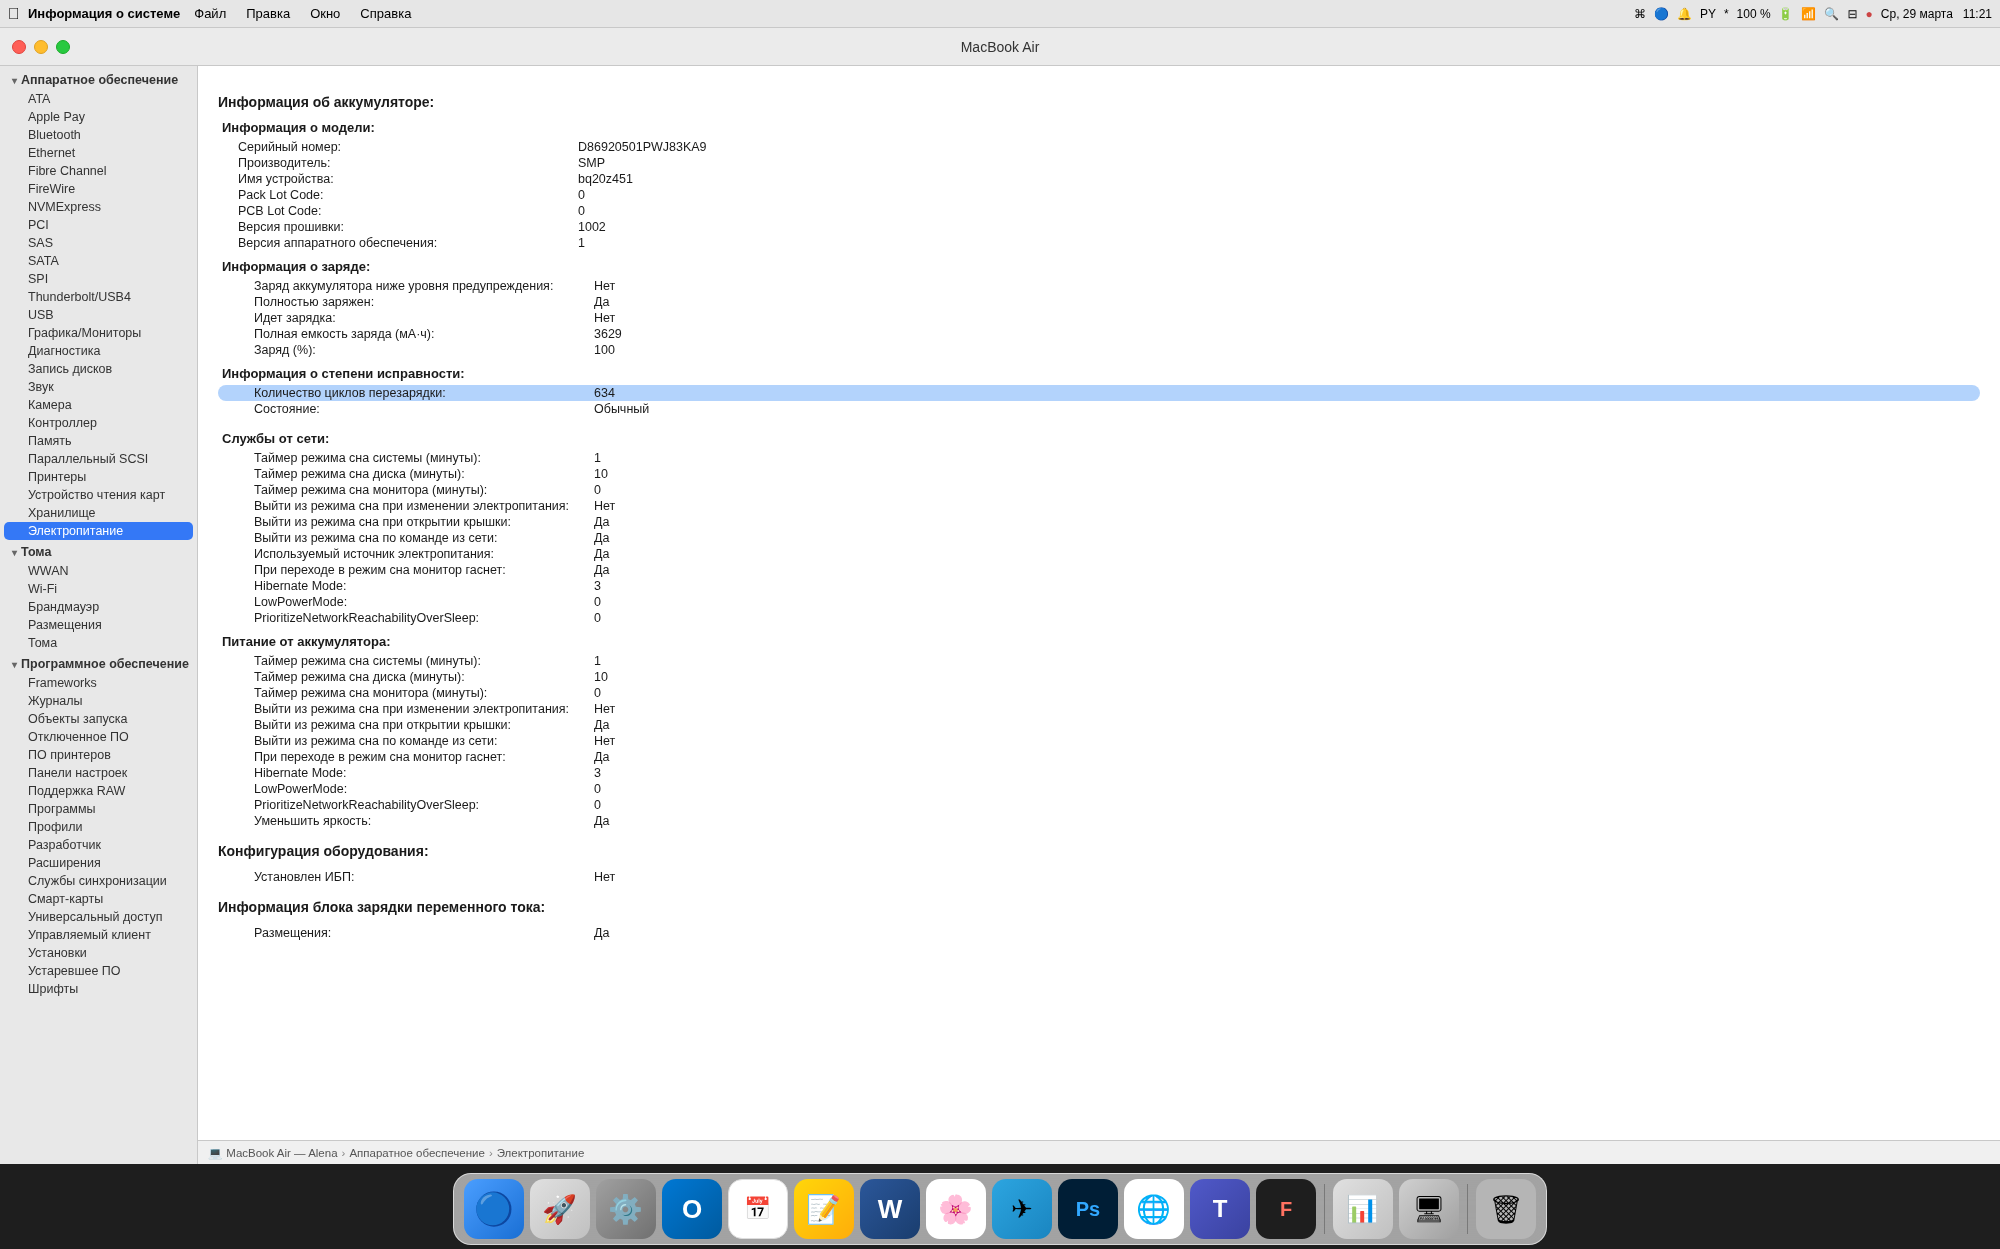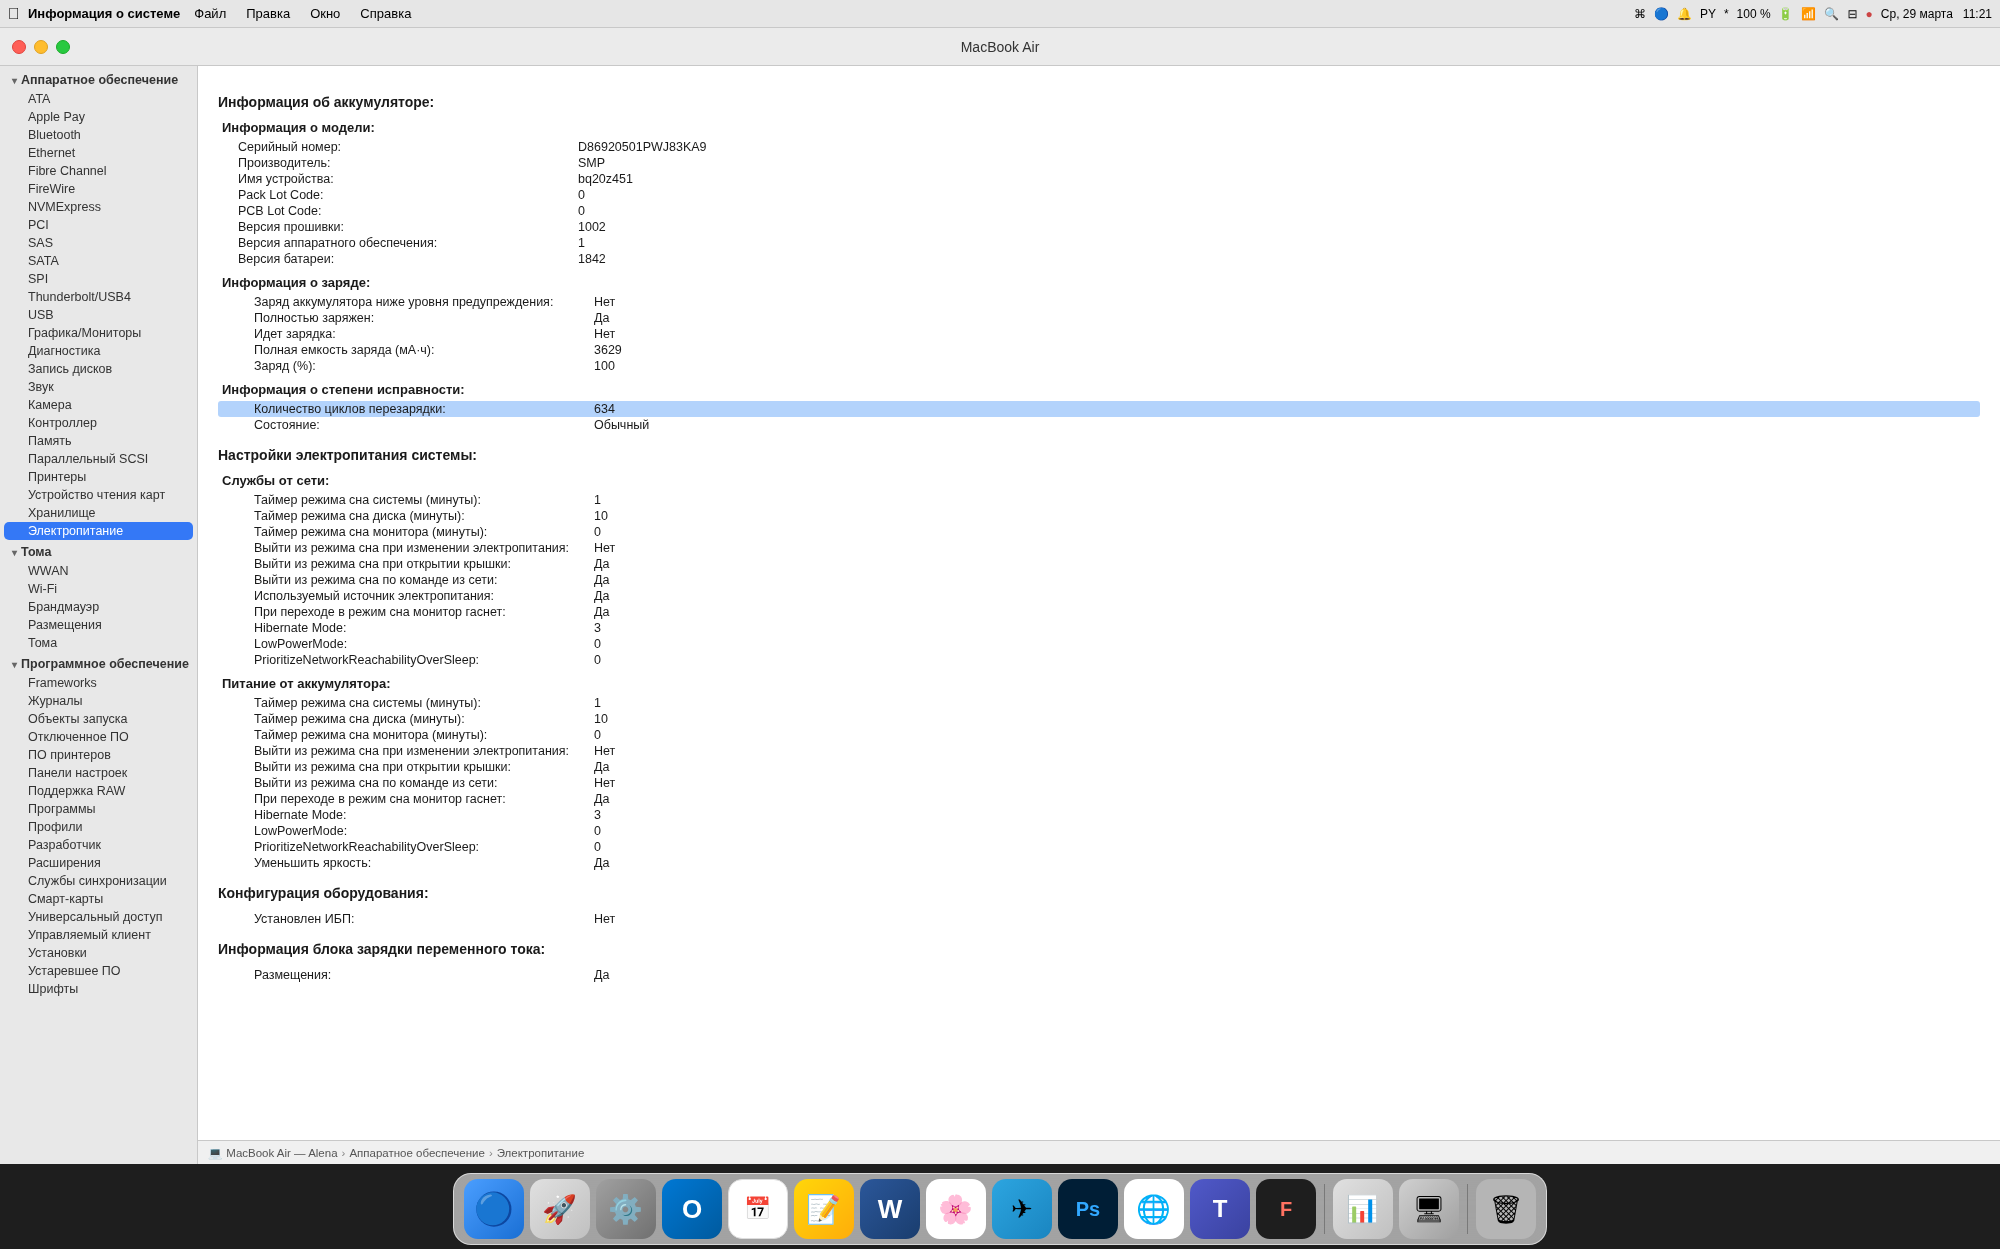--- a/index.html
+++ b/index.html
@@ -150,21 +150,21 @@
       margin-bottom: 4px;
       margin-left: 4px;
     }
     .info-row {
       display: flex;
       padding: 1px 0 1px 20px;
       font-size: 12.5px;
     }
     .info-row.highlighted {
       background: #b3d3fc;
-      border-radius: 3px;
+      border-radius: 8px;
     }
     .info-label {
       min-width: 340px;
       color: #1a1a1a;
     }
     .info-value {
       color: #1a1a1a;
     }
     .info-row.indent2 { padding-left: 36px; }
     .section-divider { height: 6px; }
@@ -393,24 +393,20 @@
               <span class="info-value">0</span>
             </div>
           <div class="info-row">
               <span class="info-label">Версия прошивки:</span>
               <span class="info-value">1002</span>
             </div>
           <div class="info-row">
               <span class="info-label">Версия аппаратного обеспечения:</span>
               <span class="info-value">1</span>
             </div>
-          <div class="info-row">
-              <span class="info-label">Версия батареи:</span>
-              <span class="info-value">1842</span>
-            </div>
         </div>
 
         <div class="info-section">
           <div class="info-section-title">Информация о заряде:</div>
           <div class="info-row indent2">
               <span class="info-label">Заряд аккумулятора ниже уровня предупреждения:</span>
               <span class="info-value">Нет</span>
             </div>
           <div class="info-row indent2">
               <span class="info-label">Полностью заряжен:</span>
@@ -436,21 +432,20 @@
               <span class="info-label">Количество циклов перезарядки:</span>
               <span class="info-value">634</span>
             </div>
           <div class="info-row indent2">
               <span class="info-label">Состояние:</span>
               <span class="info-value">Обычный</span>
             </div>
         </div>
 
         <div class="section-divider"></div>
-        <h2>Настройки электропитания системы:</h2>
 
         <div class="info-section">
           <div class="info-section-title">Службы от сети:</div>
           <div class="info-row indent2">
               <span class="info-label">Таймер режима сна системы (минуты):</span>
               <span class="info-value">1</span>
             </div>
           <div class="info-row indent2">
               <span class="info-label">Таймер режима сна диска (минуты):</span>
               <span class="info-value">10</span>

